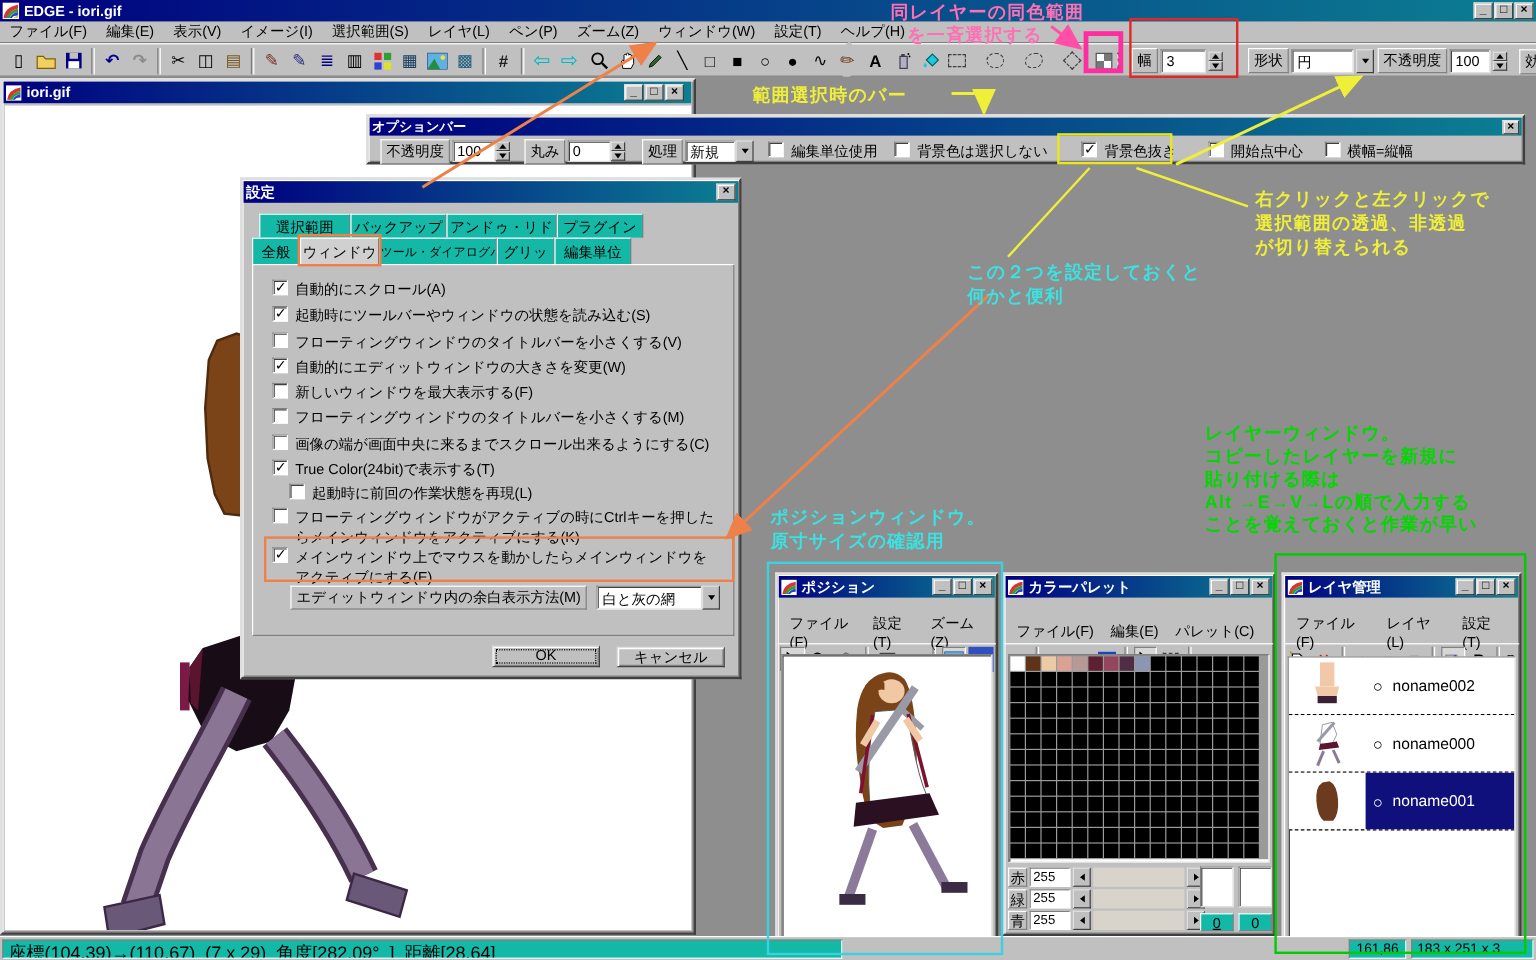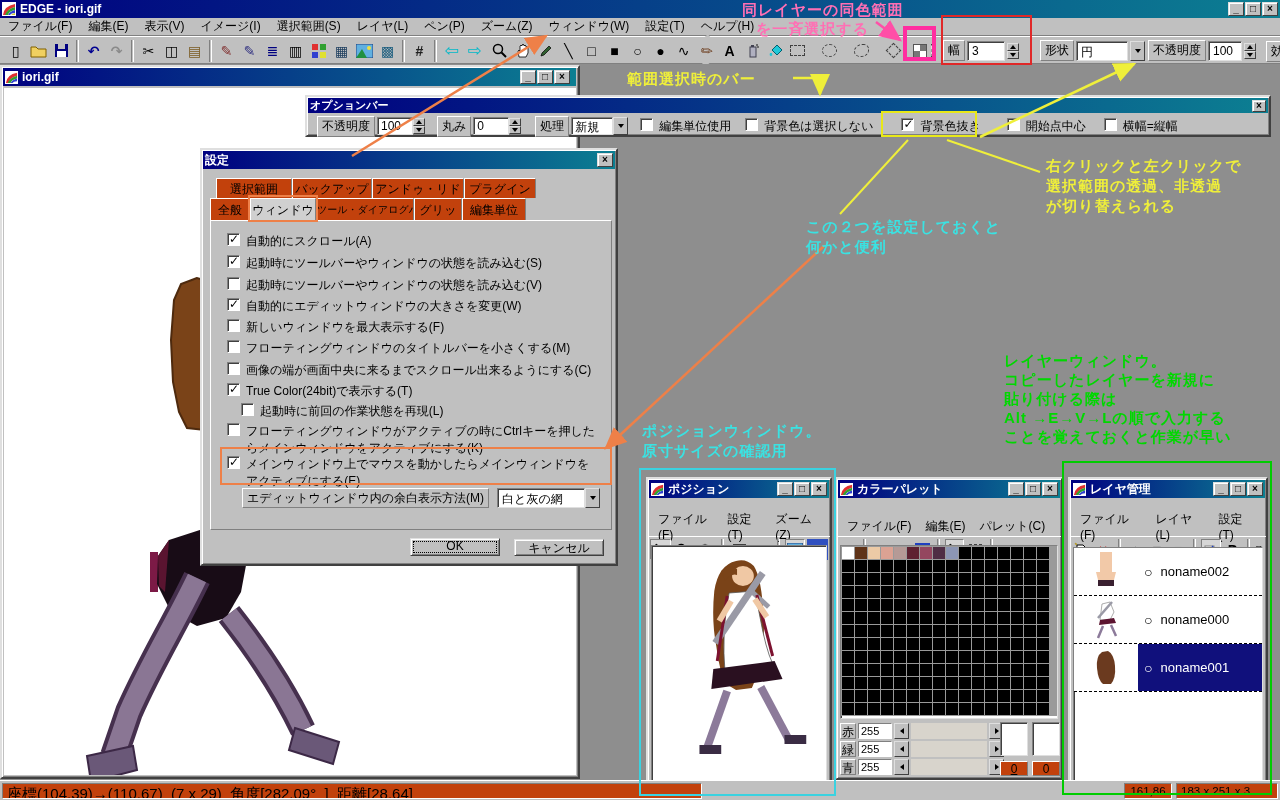--- a/index.html
+++ b/index.html
@@ -2,21 +2,21 @@
 <html><head>
 <meta charset="utf-8">
 <style>
   * { margin:0; padding:0; box-sizing:border-box; }
   html,body { width:1280px; height:800px; overflow:hidden; }
   body { font-family:"Liberation Sans","DejaVu Sans",sans-serif; font-size:12px; background:#8e8e8e; }
   #screen { position:absolute; left:0; top:0; width:1280px; height:800px; background:#8e8e8e; overflow:hidden; }
 
   .raised { background:#c0c0c0; border:1px solid; border-color:#dfdfdf #404040 #404040 #dfdfdf; box-shadow:inset 1px 1px 0 #ffffff, inset -1px -1px 0 #808080; }
   .sunken { background:#ffffff; border:1px solid; border-color:#808080 #dfdfdf #dfdfdf #808080; box-shadow:inset 1px 1px 0 #404040; }
-  .flat3d { background:#c2410c; border:1px solid; border-color:#ffffff #808080 #808080 #ffffff; }
+  .flat3d { background:#14b8a6; border:1px solid; border-color:#ffffff #808080 #808080 #ffffff; }
 
   .titlebar { position:absolute; left:0; top:0; right:0; height:18px; background:linear-gradient(90deg,#000080 0%,#0c7f92 100%); color:#fff; font-weight:bold; display:flex; align-items:center; padding:0 2px; gap:4px; }
   .tb-btn { width:16px; height:14px; font-size:10px; line-height:11px; text-align:center; font-weight:bold; color:#000; background:#c0c0c0; border:1px solid; border-color:#dfdfdf #404040 #404040 #dfdfdf; box-shadow:inset 1px 1px 0 #fff; }
   .tb-btns { margin-left:auto; display:flex; gap:1px; }
 
   .menu-item { padding:2px 8px; color:#000; }
   .menubar { display:flex; align-items:center; background:#c0c0c0; }
 
   .tbtn { width:23px; height:23px; display:flex; align-items:center; justify-content:center; font-size:14px; background:#c0c0c0; flex:0 0 auto; }
   .tsep { width:3px; height:22px; border-left:1px solid #808080; border-right:1px solid #ffffff; margin:0 3px; flex:0 0 auto; }
@@ -367,21 +367,21 @@
     <div class="ckrow" style="left:25px;top:83px;">
         <span class="cb on"></span>
         <span style="max-width:360px;">自動的にスクロール(A)</span>
       </div>
     <div class="ckrow" style="left:25px;top:105px;">
         <span class="cb on"></span>
         <span style="max-width:360px;">起動時にツールバーやウィンドウの状態を読み込む(S)</span>
       </div>
     <div class="ckrow" style="left:25px;top:127px;">
         <span class="cb"></span>
-        <span style="max-width:360px;">起動時にツールバーやウィンドウの状態を読み込む(V)</span>
+        <span style="max-width:360px;">フローティングウィンドウのタイトルバーを小さくする(V)</span>
       </div>
     <div class="ckrow" style="left:25px;top:148px;">
         <span class="cb on"></span>
         <span style="max-width:360px;">自動的にエディットウィンドウの大きさを変更(W)</span>
       </div>
     <div class="ckrow" style="left:25px;top:169px;">
         <span class="cb"></span>
         <span style="max-width:360px;">新しいウィンドウを最大表示する(F)</span>
       </div>
     <div class="ckrow" style="left:25px;top:190px;">

